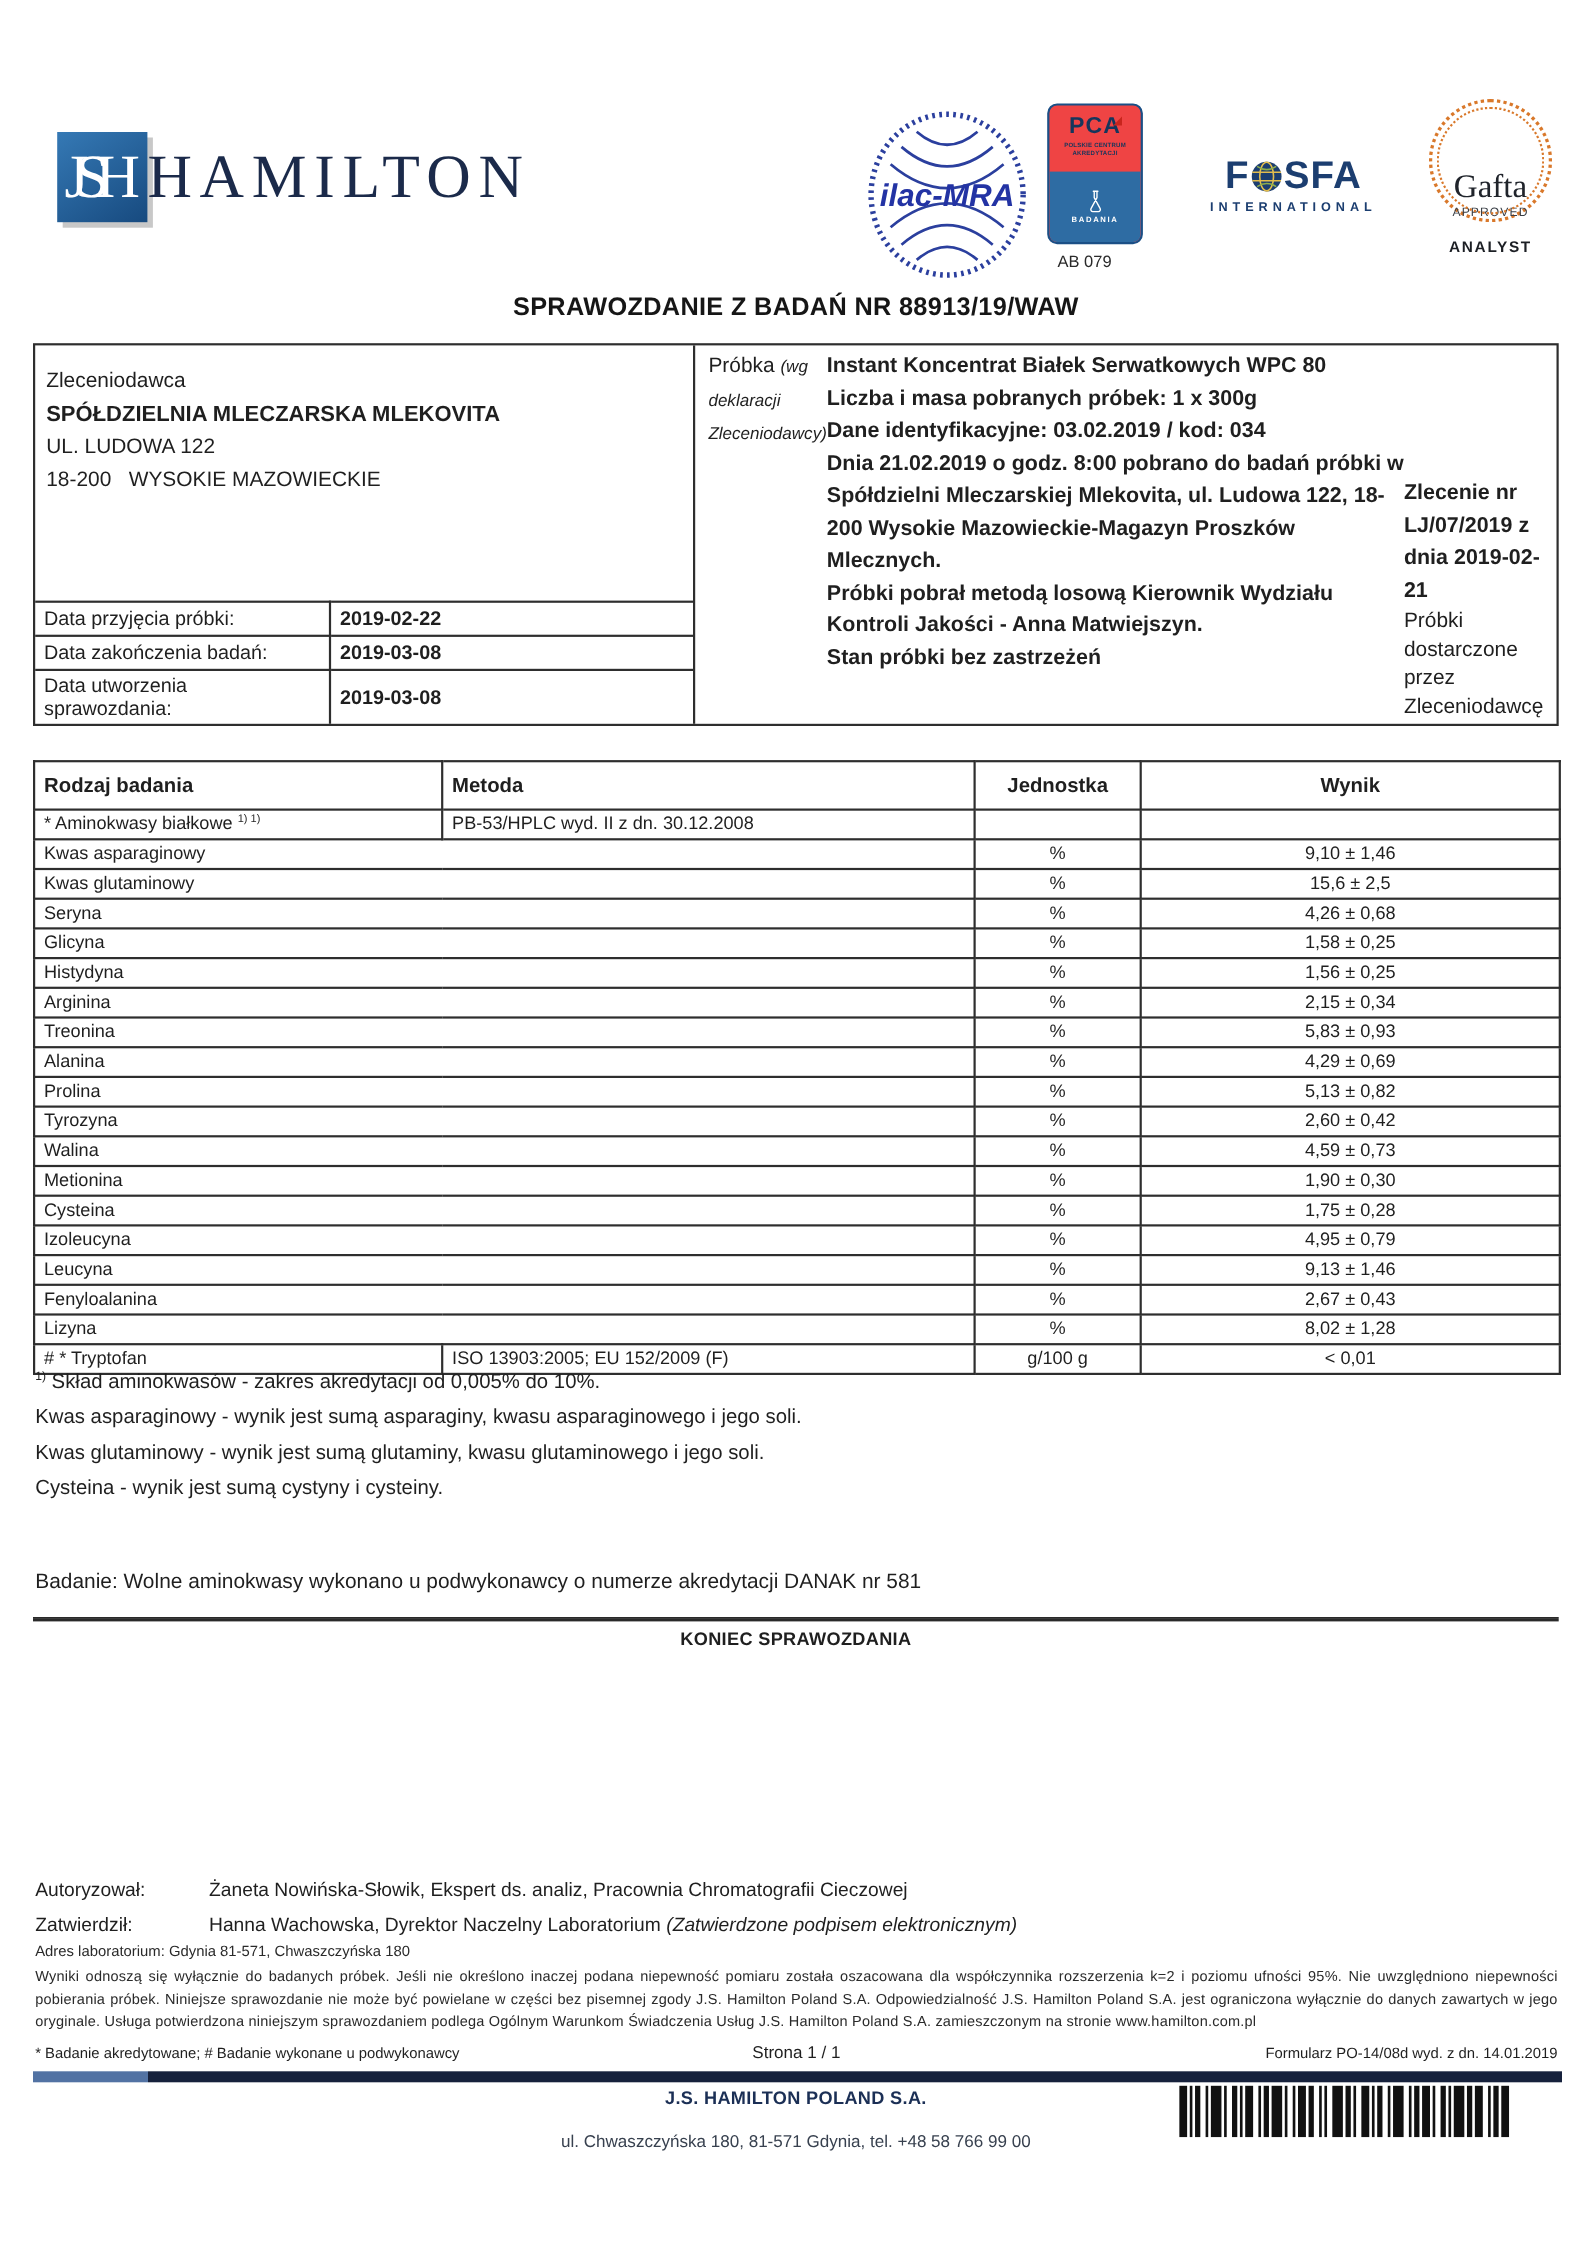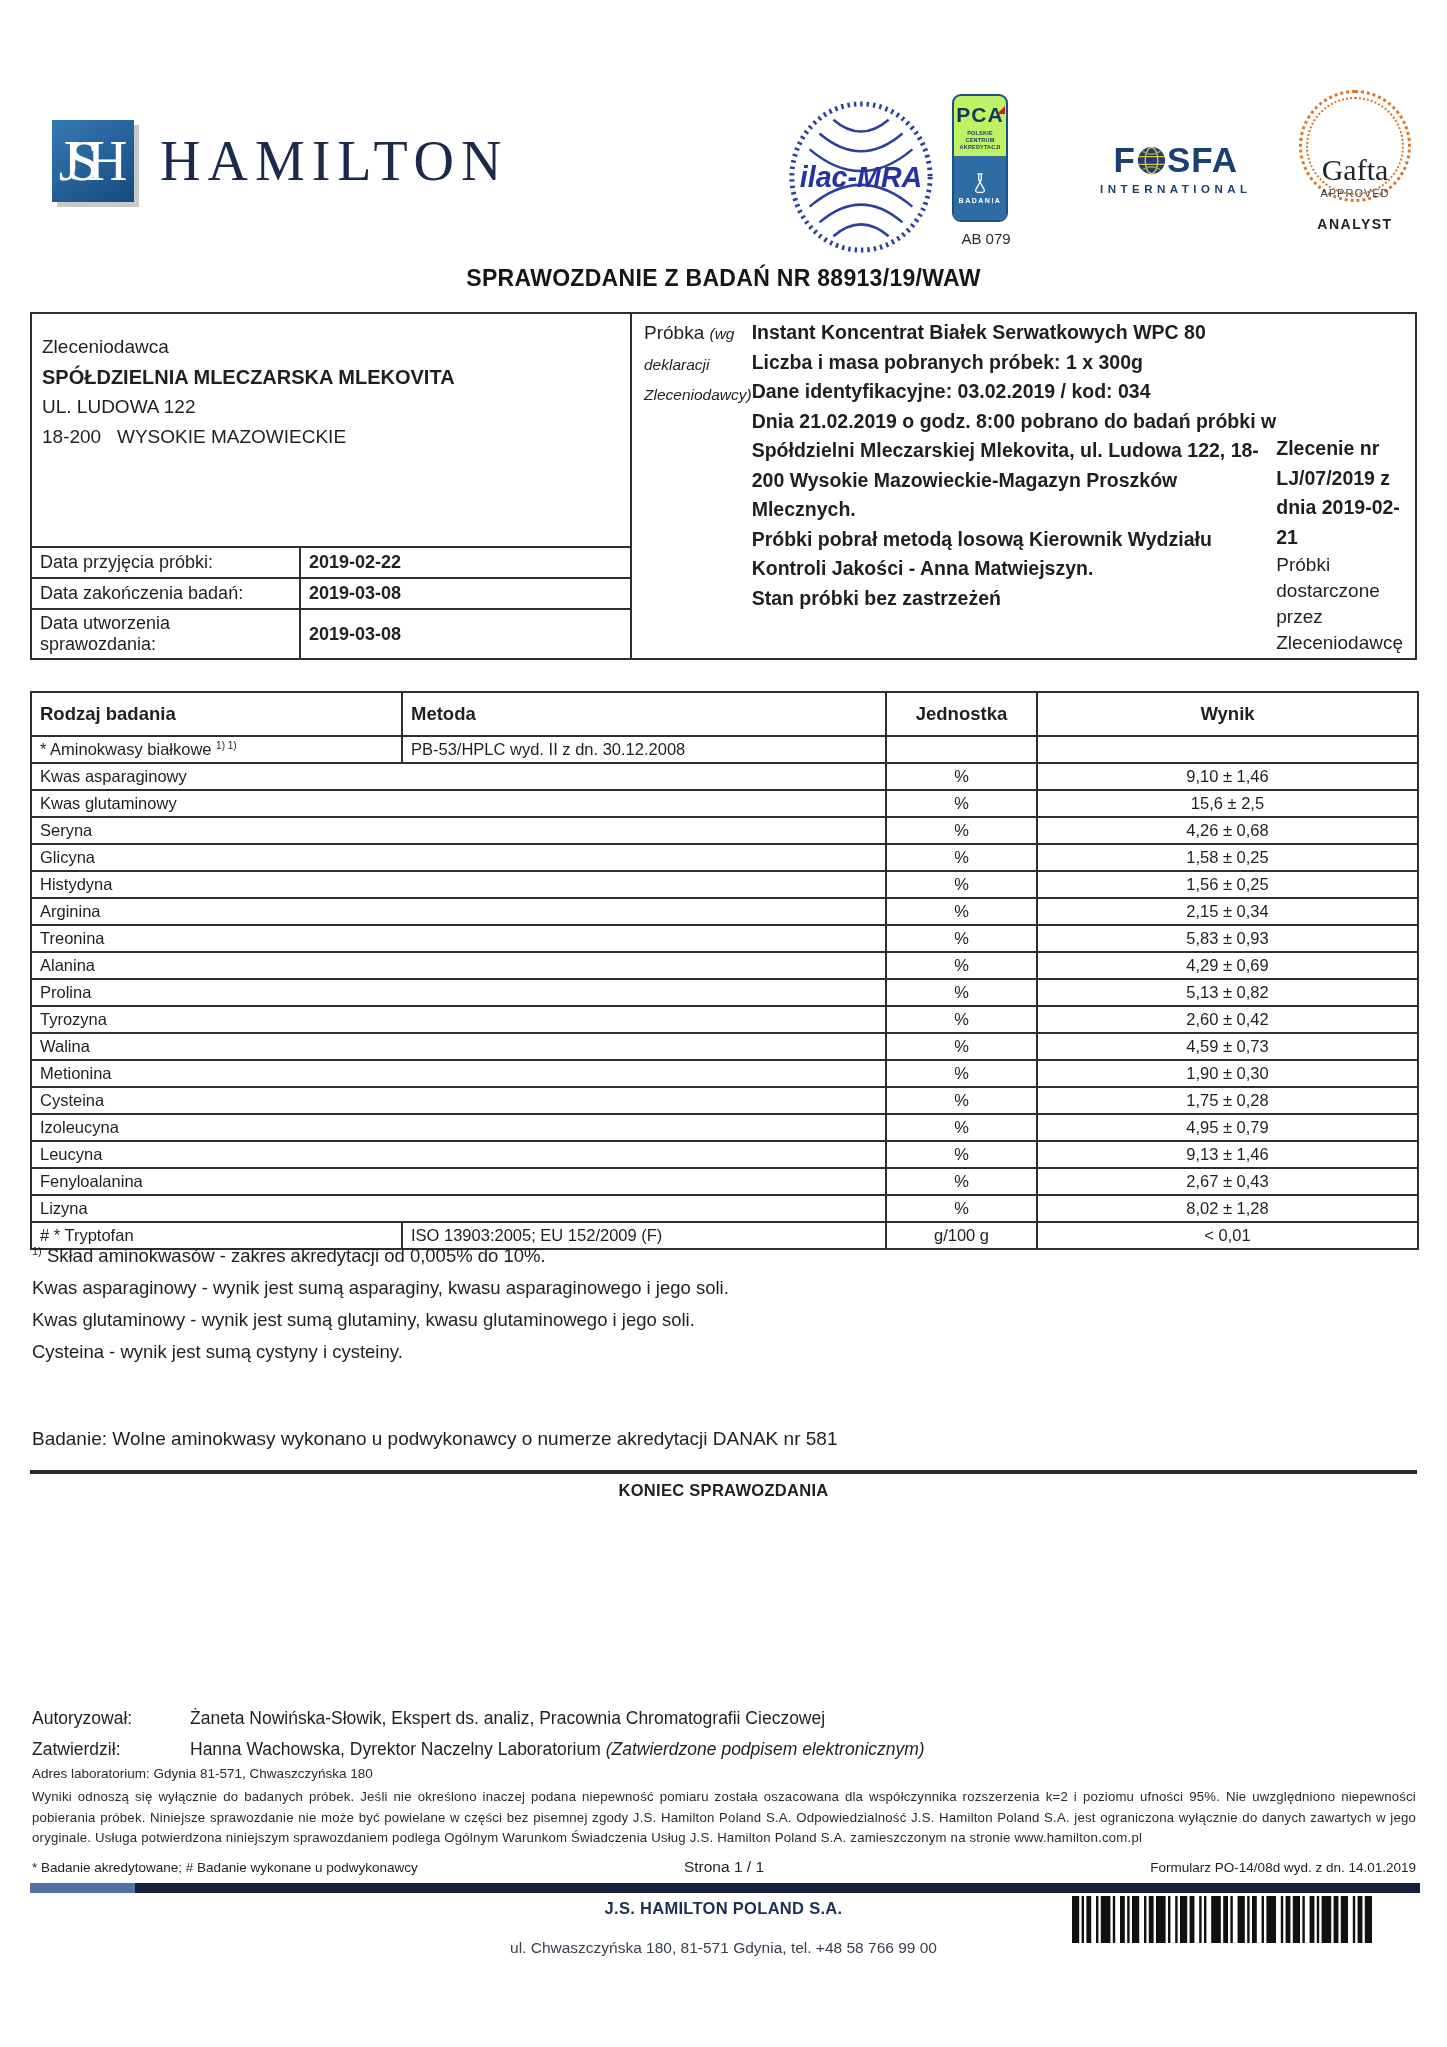--- a/index.html
+++ b/index.html
@@ -7,39 +7,39 @@
   .page {
     position:relative; width:1447px; height:2047px; background:#fff;
     font-family:"Liberation Sans","DejaVu Sans",sans-serif; color:#1f1f1f; overflow:hidden;
   }
   .b { font-weight:bold; }
   .pre { white-space:pre-wrap; }
   sup { font-size:11px; vertical-align:super; line-height:0; }
 
   
   .report-header { position:absolute; top:90px; left:52px; right:40px; height:150px; }
-  .brand { position:absolute; left:0; top:30px; display:flex; align-items:center; gap:26px; }
+  .brand { position:absolute; left:0; top:30px; display:flex; align-items:center; }
   .brand-mark {
     width:82px; height:82px; background:linear-gradient(145deg,#3579b5 0%,#1d5告#174a7f 100%);
     background:linear-gradient(145deg,#3579b5 0%,#174a7f 100%);
     box-shadow:5px 5px 0 #c8c8c8; display:flex; align-items:center; justify-content:center;
   }
   .brand-mark span {
     font-family:"Liberation Serif","DejaVu Serif",serif; font-size:56px; color:#fff;
     letter-spacing:-0.22em; padding-right:0.22em; line-height:1;
   }
   .brand-name {
     font-family:"Liberation Serif","DejaVu Serif",serif; font-size:56px; color:#1b2a4a; letter-spacing:7px;
   }
   
   .ilac { position:absolute; left:733px; top:8px; }
   .ilac text { font-family:"Liberation Sans","DejaVu Sans",sans-serif; }
   
   .pca { position:absolute; left:900px; top:4px; width:68px; text-align:center; }
-  .pca-box { width:56px; height:128px; border:2px solid #1b4f86; border-radius:9px; overflow:hidden; display:flex; flex-direction:column; background:#bef264; }
+  .pca-box { width:87px; height:128px; border:2px solid #1b4f86; border-radius:9px; overflow:hidden; display:flex; flex-direction:column; background:#ef4444; }
   .pca-top { flex:1; padding-top:7px; }
   .pca-acronym { position:relative; display:inline-block; font-size:21px; font-weight:bold; color:#15365c; letter-spacing:1px; }
   .pca-acronym::after { content:""; position:absolute; right:-1px; top:3px; border-left:8px solid transparent; border-bottom:8px solid #c8251d; }
   .pca-sub { font-size:5.5px; font-weight:bold; color:#15365c; line-height:7px; margin-top:3px; letter-spacing:.2px; }
   .pca-bottom { height:64px; background:#2e6ca3; display:flex; flex-direction:column; align-items:center; justify-content:center; gap:3px; }
   .pca-badania { font-size:7px; font-weight:bold; color:#fff; letter-spacing:1.5px; }
   .pca-code { margin-top:8px; font-size:15px; color:#2a2a2a; }
   
   .fosfa { position:absolute; left:1048px; top:50px; text-align:center; }
   .fosfa-name { display:flex; align-items:center; justify-content:center; font-size:35px; font-weight:bold; color:#1c3e70; letter-spacing:1px; }

